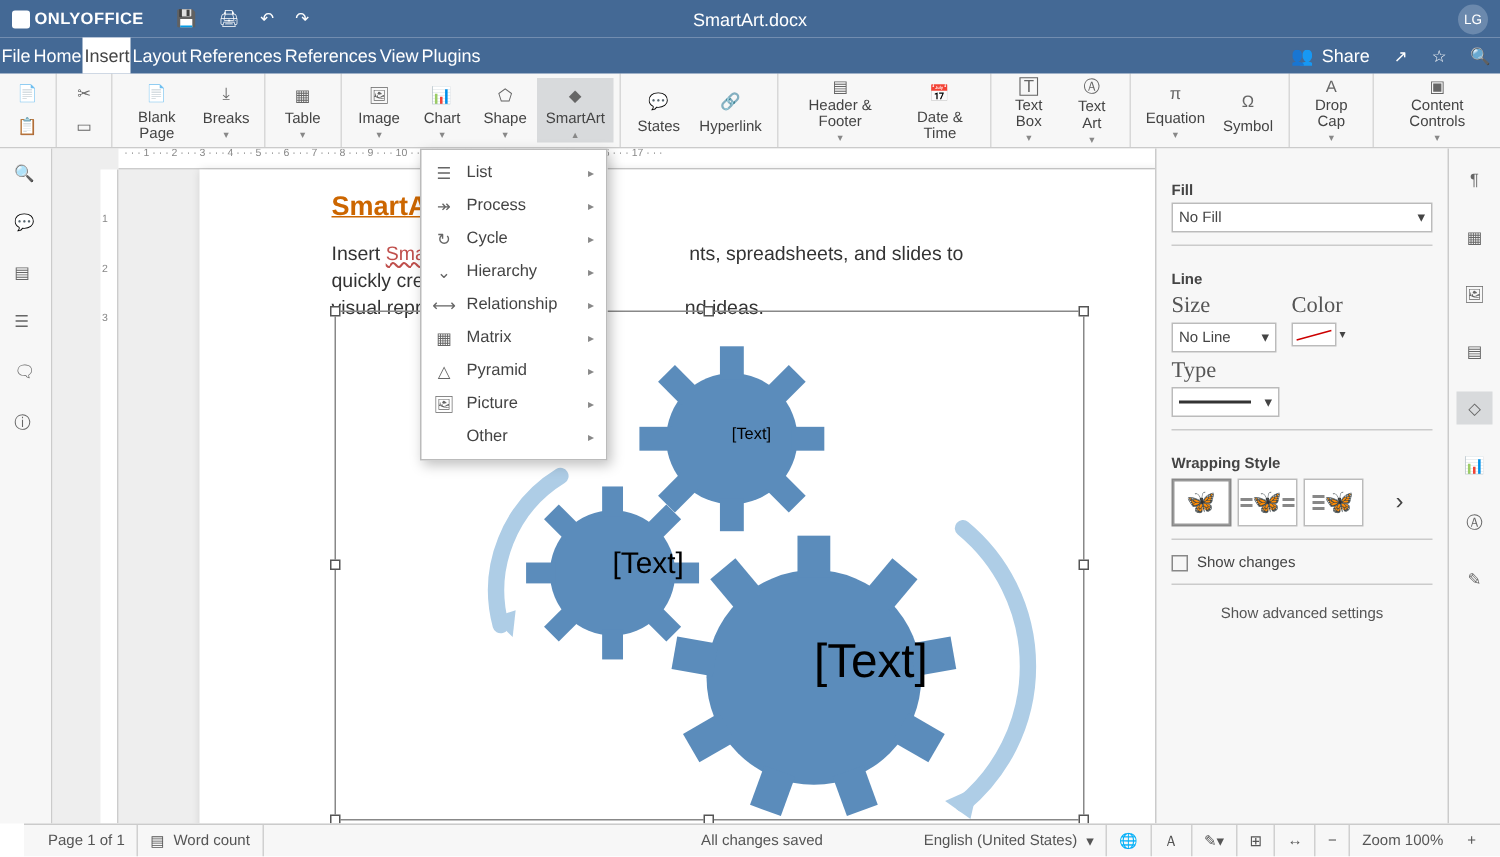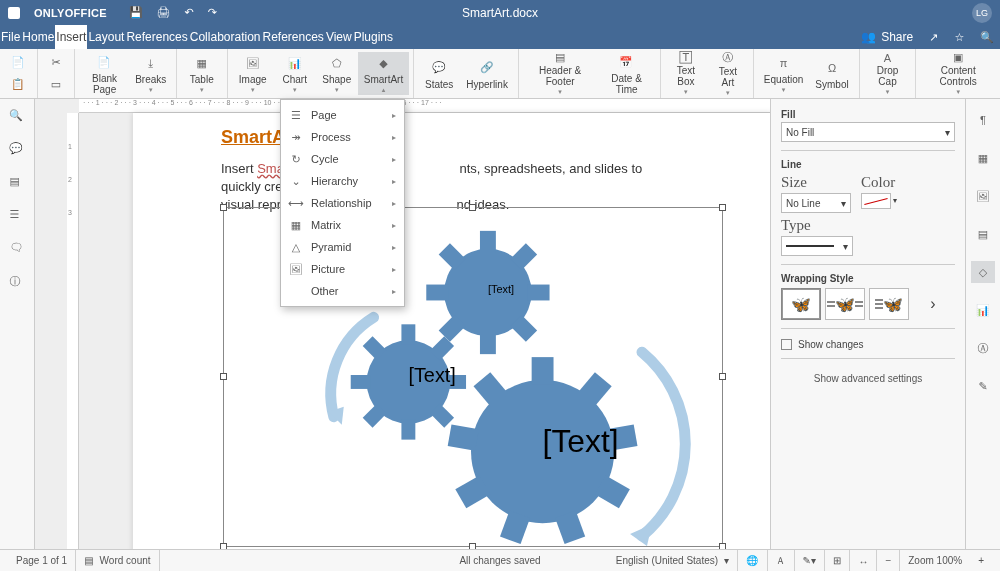--- a/index.html
+++ b/index.html
@@ -1,20 +1,20 @@
 <!DOCTYPE html>
 <html><head>
 <meta charset="utf-8">
 <style>
 * { margin:0; padding:0; box-sizing:border-box; font-family:Arial,Helvetica,sans-serif; }
 body { width:1000px; height:571px; background:#fff; overflow:hidden; font-size:11px; position:relative; }
 
 
 .titlebar { height:25px; background:#446995; display:flex; align-items:center; color:#fff; padding:0 8px; position:relative; }
-.logo { font-weight:bold; font-size:11px; letter-spacing:0.3px; display:flex; align-items:center; gap:14px; }
+.logo { font-weight:bold; font-size:11px; letter-spacing:0.3px; display:flex; align-items:center; gap:3px; }
 .logo-icn { width:12px; height:12px; background:#fff; border-radius:2px; }
 .titlebar-tools { display:flex; gap:14px; margin-left:22px; }
 .title-center { position:absolute; left:50%; transform:translateX(-50%); font-size:12px; }
 .user-badge { width:20px; height:20px; border-radius:50%; background:#6b89ad; display:flex; align-items:center; justify-content:center; font-size:9px; margin-left:auto; }
 
 
 .menubar { height:24px; background:#446995; display:flex; align-items:stretch; color:#fff; position:relative; }
 .menu-item { padding:0 1px; display:flex; align-items:center; font-size:12px; cursor:pointer; }
 .menu-item.active { background:#fff; color:#444; }
 .menubar-right { position:absolute; right:6px; display:flex; gap:16px; align-items:center; height:100%; }
@@ -53,21 +53,21 @@
 .h-ml{top:50%;left:-4px;margin-top:-4px}.h-mr{top:50%;right:-4px;margin-top:-4px}
 
 
 .dropdown { position:absolute; top:99px; left:280px; width:125px; background:#fff; border:1px solid #bbb; box-shadow:2px 3px 8px rgba(0,0,0,0.25); z-index:100; padding:4px 0;}
 .dd-item { display:flex; align-items:center; padding:4px 8px; font-size:11px; color:#444; cursor:pointer;}
 .dd-icn { width:14px; height:14px; margin-right:8px; color:#666; display:flex; align-items:center; justify-content:center;}
 .dd-arrow { margin-left:auto; font-size:8px; color:#888;}
 
 
 .right-panel { width:195px; background:#f7f7f7; border-left:1px solid #cbcbcb; padding:6px 10px; color:#444;}
-.rp-label { font-size:10px; color:#444; margin-top:4px; display:block; font-weight:bold;}
+.rp-label { font-size:10px; color:#444; margin-top:17px; display:block; font-weight:bold;}
 .rp-sublabel{font-size:15px; color:#555; margin-top:4px; display:block;font-family:Liberation Serif, serif;}
 .rp-sep { height:1px; background:#cbcbcb; margin:8px 0;}
 .rp-select { width:100%; height:20px; border:1px solid #bbb; background:#fff; font-size:10px; padding:1px 4px; display:flex; align-items:center; justify-content:space-between; margin-top:2px;}
 .rp-select.small{width:70px; display:inline-flex;}
 .rp-row { display:flex; gap:10px;}
 .color-prev { width:30px; height:16px; border:1px solid #bbb; background:#fff; position:relative; display:inline-block; vertical-align:middle; margin-top:2px;}
 .color-prev::after{content:""; position:absolute; left:2px; right:2px; top:50%; border-top:1px solid #cc0000; transform:rotate(-15deg);}
 .wrap-styles{ display:flex; gap:4px; margin-top:4px;}
 .wrap-box{width:40px;height:32px;border:1px solid #bbb; background:#fff; display:flex; align-items:center; justify-content:center; font-size:16px;}
 .wrap-box.sel{border:1px solid #888; box-shadow:inset 0 0 0 1px #999;}
@@ -75,21 +75,21 @@
 .wb-line{width:8px;height:2px;background:#888;}
 .chk { display:flex; align-items:center; gap:6px; margin-top:10px; font-size:10px;}
 .chk-box{width:11px;height:11px;border:1px solid #888;}
 .adv-link{ font-size:10px; text-align:center; color:#555; margin-top:14px; cursor:pointer;}
 
 .right-tabs { width:35px; background:#f7f7f7; border-left:1px solid #cbcbcb; display:flex; flex-direction:column; align-items:center; padding-top:10px; gap:16px;}
 .rtab { width:24px; height:22px; display:flex; align-items:center; justify-content:center; color:#666; cursor:pointer;}
 .rtab.active{background:#d8dadc;}
 
 
-.statusbar { position:absolute; bottom:0; left:0; right:0; height:22px; background:#f7f7f7; border-top:1px solid #cbcbcb; display:flex; align-items:center; font-size:10px; color:#555; padding:0 8px;}
+.statusbar { position:absolute; bottom:0; left:16px; right:0; height:22px; background:#f7f7f7; border-top:1px solid #cbcbcb; display:flex; align-items:center; font-size:10px; color:#555; padding:0 8px;}
 .sb-sec{display:flex; align-items:center; gap:6px; padding:0 8px; border-right:1px solid #d0d0d0; height:100%;}
 .sb-sec:last-child{border-right:none;}
 .sb-center{position:absolute; left:50%; transform:translateX(-50%);}
 .sb-right{margin-left:auto; display:flex; align-items:flex-end; height:100%;}
 </style>
 </head>
 <body>
 
 <div class="titlebar">
   <div class="logo">
@@ -105,21 +105,20 @@
   <div class="title-center">SmartArt.docx</div>
   <div class="user-badge">LG</div>
 </div>
 
 <div class="menubar">
   <div class="menu-item">File</div>
   <div class="menu-item">Home</div>
   <div class="menu-item active">Insert</div>
   <div class="menu-item">Layout</div>
   <div class="menu-item">References</div>
-  <div class="menu-item">Collaboration</div>
   <div class="menu-item">References</div>
   <div class="menu-item">View</div>
   <div class="menu-item">Plugins</div>
   <div class="menubar-right">
     <div class="share-btn">
         <span>👥</span>
         <span>Share</span>
       </div>
     <span>↗</span>
     <span>☆</span>
@@ -407,21 +406,21 @@
     <div class="rtab active">◇</div>
     <div class="rtab">📊</div>
     <div class="rtab">Ⓐ</div>
     <div class="rtab">✎</div>
   </div>
 </div>
 
 <div class="dropdown">
   <div class="dd-item">
       <span class="dd-icn">☰</span>
-      <span>Page</span>
+      <span>List</span>
       <span class="dd-arrow">▸</span>
     </div>
   <div class="dd-item">
       <span class="dd-icn">↠</span>
       <span>Process</span>
       <span class="dd-arrow">▸</span>
     </div>
   <div class="dd-item">
       <span class="dd-icn">↻</span>
       <span>Cycle</span>

